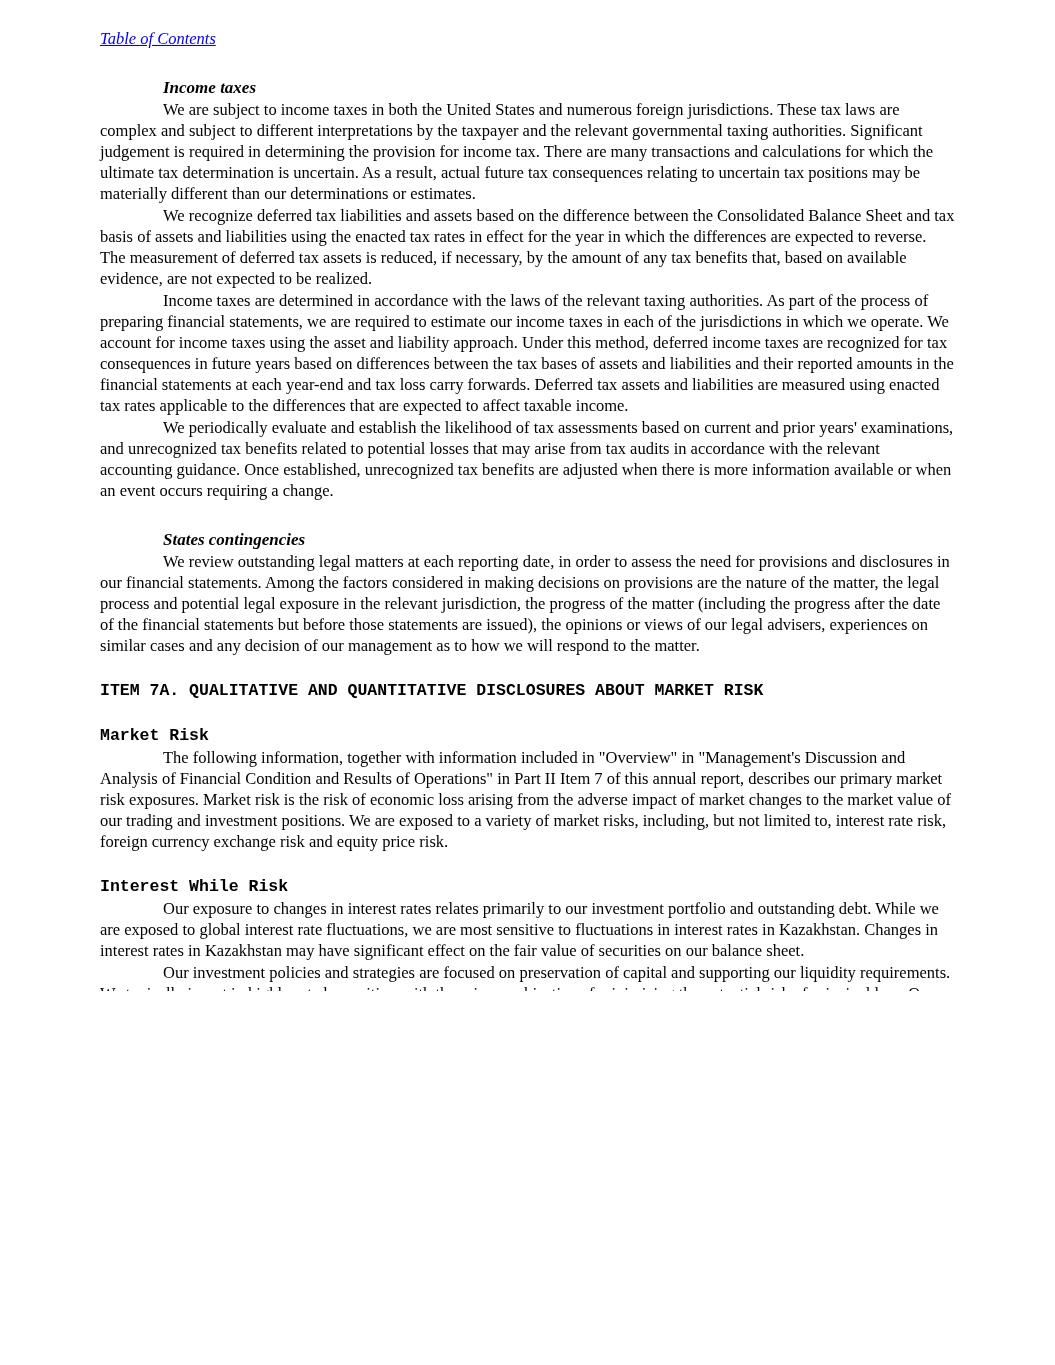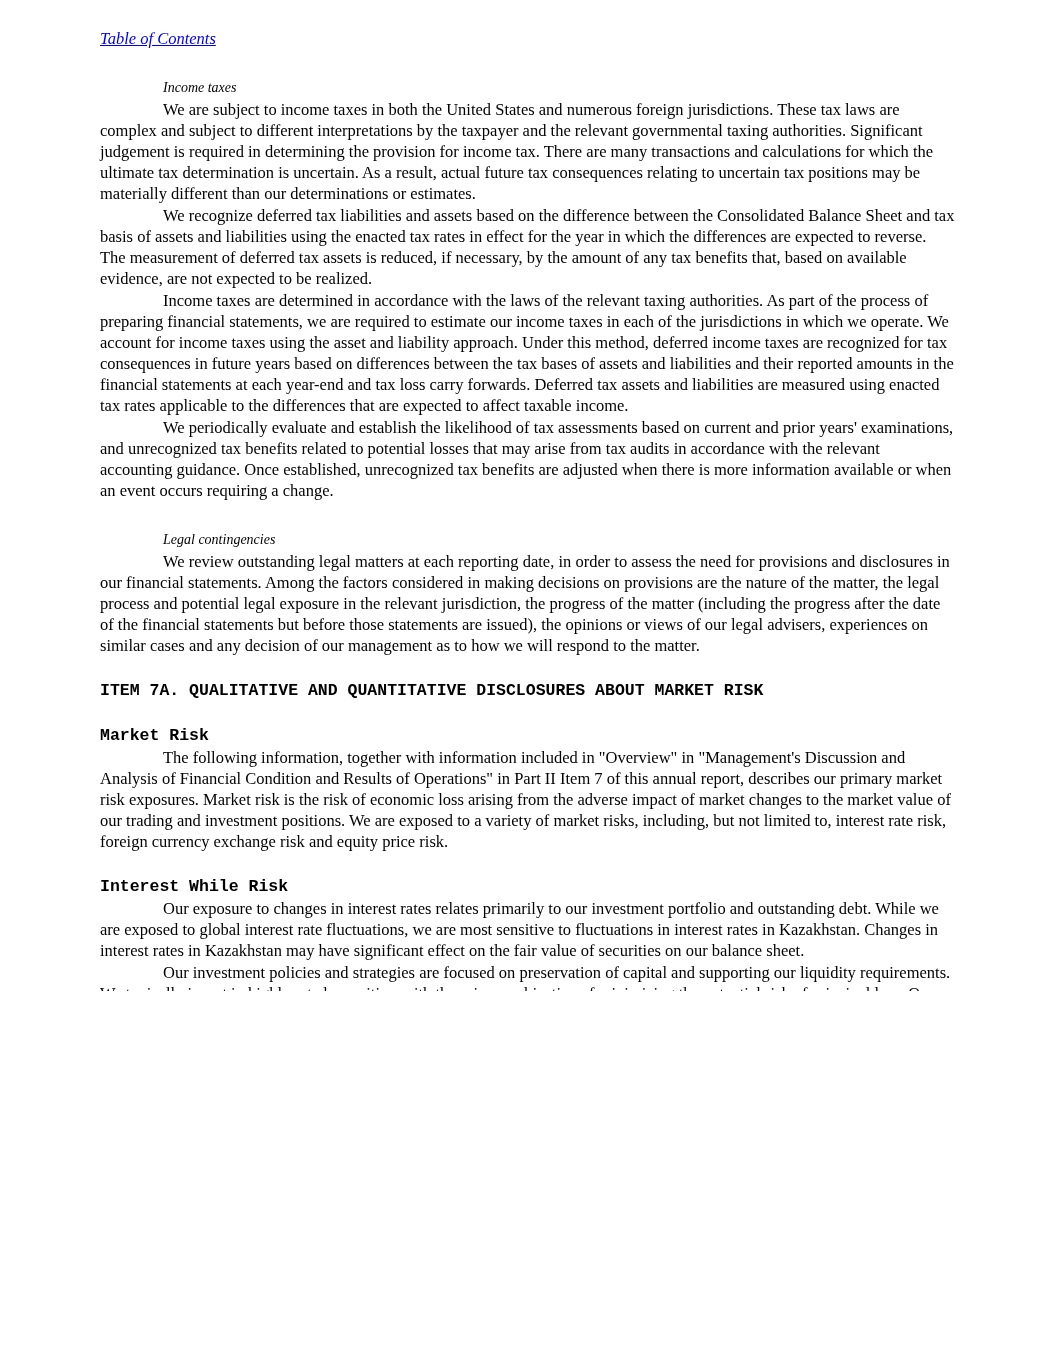--- a/index.html
+++ b/index.html
@@ -23,23 +23,23 @@
     cursor: pointer;
   }
   p.body-para {
     font-size: 16.5px;
     line-height: 21px;
     margin: 1px 0;
     text-indent: 63px;
     text-align: left;
   }
   .sub-heading {
-    font-size: 14px;
+    font-size: 17px;
     line-height: 21px;
-    font-weight: normal;
+    font-weight: bold;
     font-style: italic;
     margin: 28px 0 0 63px;
   }
   .major-heading {
     font-size: 16.5px;
     line-height: 21px;
     font-weight: bold;
     margin: 24px 0 0 0;
     font-family: Liberation Mono, monospace;
   }
@@ -66,21 +66,21 @@
   <div class="sub-heading">Income taxes</div>
 
   <p class="body-para">We are subject to income taxes in both the United States and numerous foreign jurisdictions. These tax laws are complex and subject to different interpretations by the taxpayer and the relevant governmental taxing authorities. Significant judgement is required in determining the provision for income tax. There are many transactions and calculations for which the ultimate tax determination is uncertain. As a result, actual future tax consequences relating to uncertain tax positions may be materially different than our determinations or estimates.</p>
 
   <p class="body-para">We recognize deferred tax liabilities and assets based on the difference between the Consolidated Balance Sheet and tax basis of assets and liabilities using the enacted tax rates in effect for the year in which the differences are expected to reverse. The measurement of deferred tax assets is reduced, if necessary, by the amount of any tax benefits that, based on available evidence, are not expected to be realized.</p>
 
   <p class="body-para">Income taxes are determined in accordance with the laws of the relevant taxing authorities. As part of the process of preparing financial statements, we are required to estimate our income taxes in each of the jurisdictions in which we operate. We account for income taxes using the asset and liability approach. Under this method, deferred income taxes are recognized for tax consequences in future years based on differences between the tax bases of assets and liabilities and their reported amounts in the financial statements at each year-end and tax loss carry forwards. Deferred tax assets and liabilities are measured using enacted tax rates applicable to the differences that are expected to affect taxable income.</p>
 
   <p class="body-para">We periodically evaluate and establish the likelihood of tax assessments based on current and prior years' examinations, and unrecognized tax benefits related to potential losses that may arise from tax audits in accordance with the relevant accounting guidance. Once established, unrecognized tax benefits are adjusted when there is more information available or when an event occurs requiring a change.</p>
 
-  <div class="sub-heading">Legal contingencies</div>
+  <div class="sub-heading">States contingencies</div>
 
   <p class="body-para">We review outstanding legal matters at each reporting date, in order to assess the need for provisions and disclosures in our financial statements. Among the factors considered in making decisions on provisions are the nature of the matter, the legal process and potential legal exposure in the relevant jurisdiction, the progress of the matter (including the progress after the date of the financial statements but before those statements are issued), the opinions or views of our legal advisers, experiences on similar cases and any decision of our management as to how we will respond to the matter.</p>
 
   <div class="major-heading">ITEM 7A. QUALITATIVE AND QUANTITATIVE DISCLOSURES ABOUT MARKET RISK</div>
 
   <div class="major-heading tight">Market Risk</div>
 
   <p class="body-para"><span>The following information, together with information included in "</span><span class="italic">Overview</span><span>" in "</span><span class="italic">Management's Discussion and Analysis of Financial Condition and Results of Operations</span><span>" in Part II Item 7 of this annual report, describes our primary market risk exposures. Market risk is the risk of economic loss arising from the adverse impact of market changes to the market value of our trading and investment positions. We are exposed to a variety of market risks, including, but not limited to, interest rate risk, foreign currency exchange risk and equity price risk.</span></p>
 
   <div class="major-heading">Interest While Risk</div>

